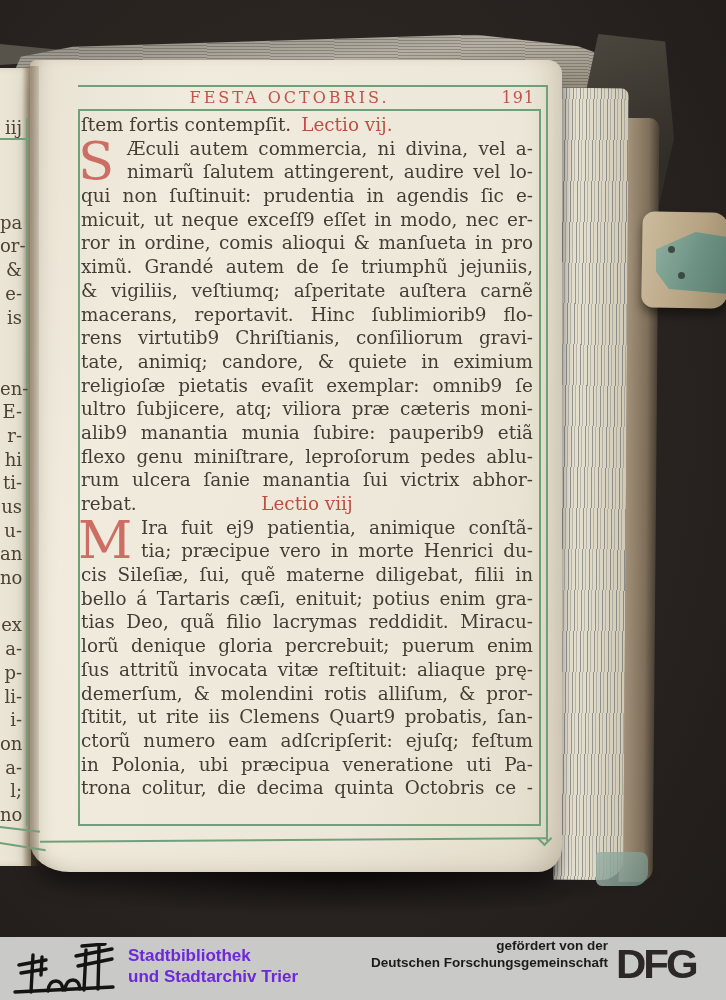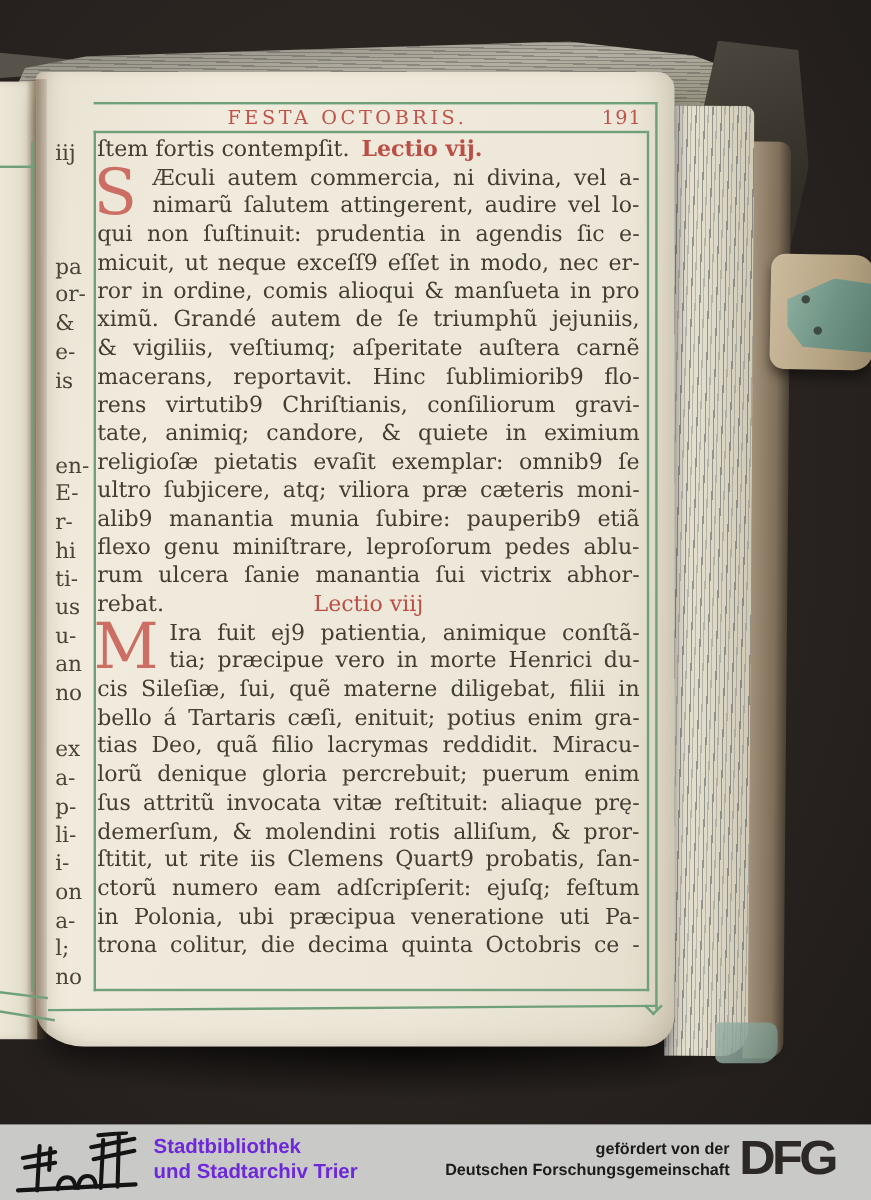--- a/index.html
+++ b/index.html
@@ -72,33 +72,33 @@
   .textblock{position:absolute;left:81px;top:113px;width:452px;z-index:6;
     font-size:18.4px;line-height:23.7px;color:#443d32;}
   .jl{text-align:justify;text-align-last:justify;}
   .ln{height:23.7px;overflow:visible;white-space:nowrap;}
   .jl.ln{white-space:normal;}
   .para{position:relative;}
   .cap{position:absolute;left:-3px;top:1px;font-size:53px;line-height:46px;color:#cc6e63;z-index:7;}
   .p7 .indent{padding-left:46px;}
   .p8 .indent{padding-left:60px;}
   .red{color:#bd4e45;}
-  .introline .red{margin-left:10px;font-weight:bold;}
+  .introline .red{margin-left:10px;}
   .midline{position:relative;height:23.7px;}
   .midline .ctr{position:absolute;left:0;right:0;text-align:center;}
   
   .frags{position:absolute;left:0;top:116px;width:22px;z-index:6;text-align:right;
     font-size:18px;line-height:23.7px;color:#4a4336;}
-  .frag{height:23.7px;padding-left:46px;}
+  .frag{height:23.7px;}
   
   .banner{position:absolute;left:0;top:937px;width:726px;height:63px;z-index:10;
     background:#c9c9c7;font-family:"Liberation Sans","DejaVu Sans",sans-serif;color:#1e1e1e;}
   .logo-box{position:absolute;left:12px;top:6px;width:104px;height:52px;}
   .libname{position:absolute;left:128px;top:8px;font-size:17px;font-weight:bold;line-height:21px;color:#6d28d9;}
-  .funder{position:absolute;left:360px;top:12px;width:248px;text-align:right;
+  .funder{position:absolute;left:360px;top:0;width:248px;text-align:right;
     font-size:13.5px;font-weight:bold;line-height:17px;color:#1b1b1b;}
   .dfg{position:absolute;left:616px;top:4px;font-size:42px;font-weight:bold;
     letter-spacing:-3px;color:#2b2825;transform:scaleY(.95);}
 </style>
 </head>
 <body>
 
 <div id="stage">
 
   <div class="book-shadow"></div>

